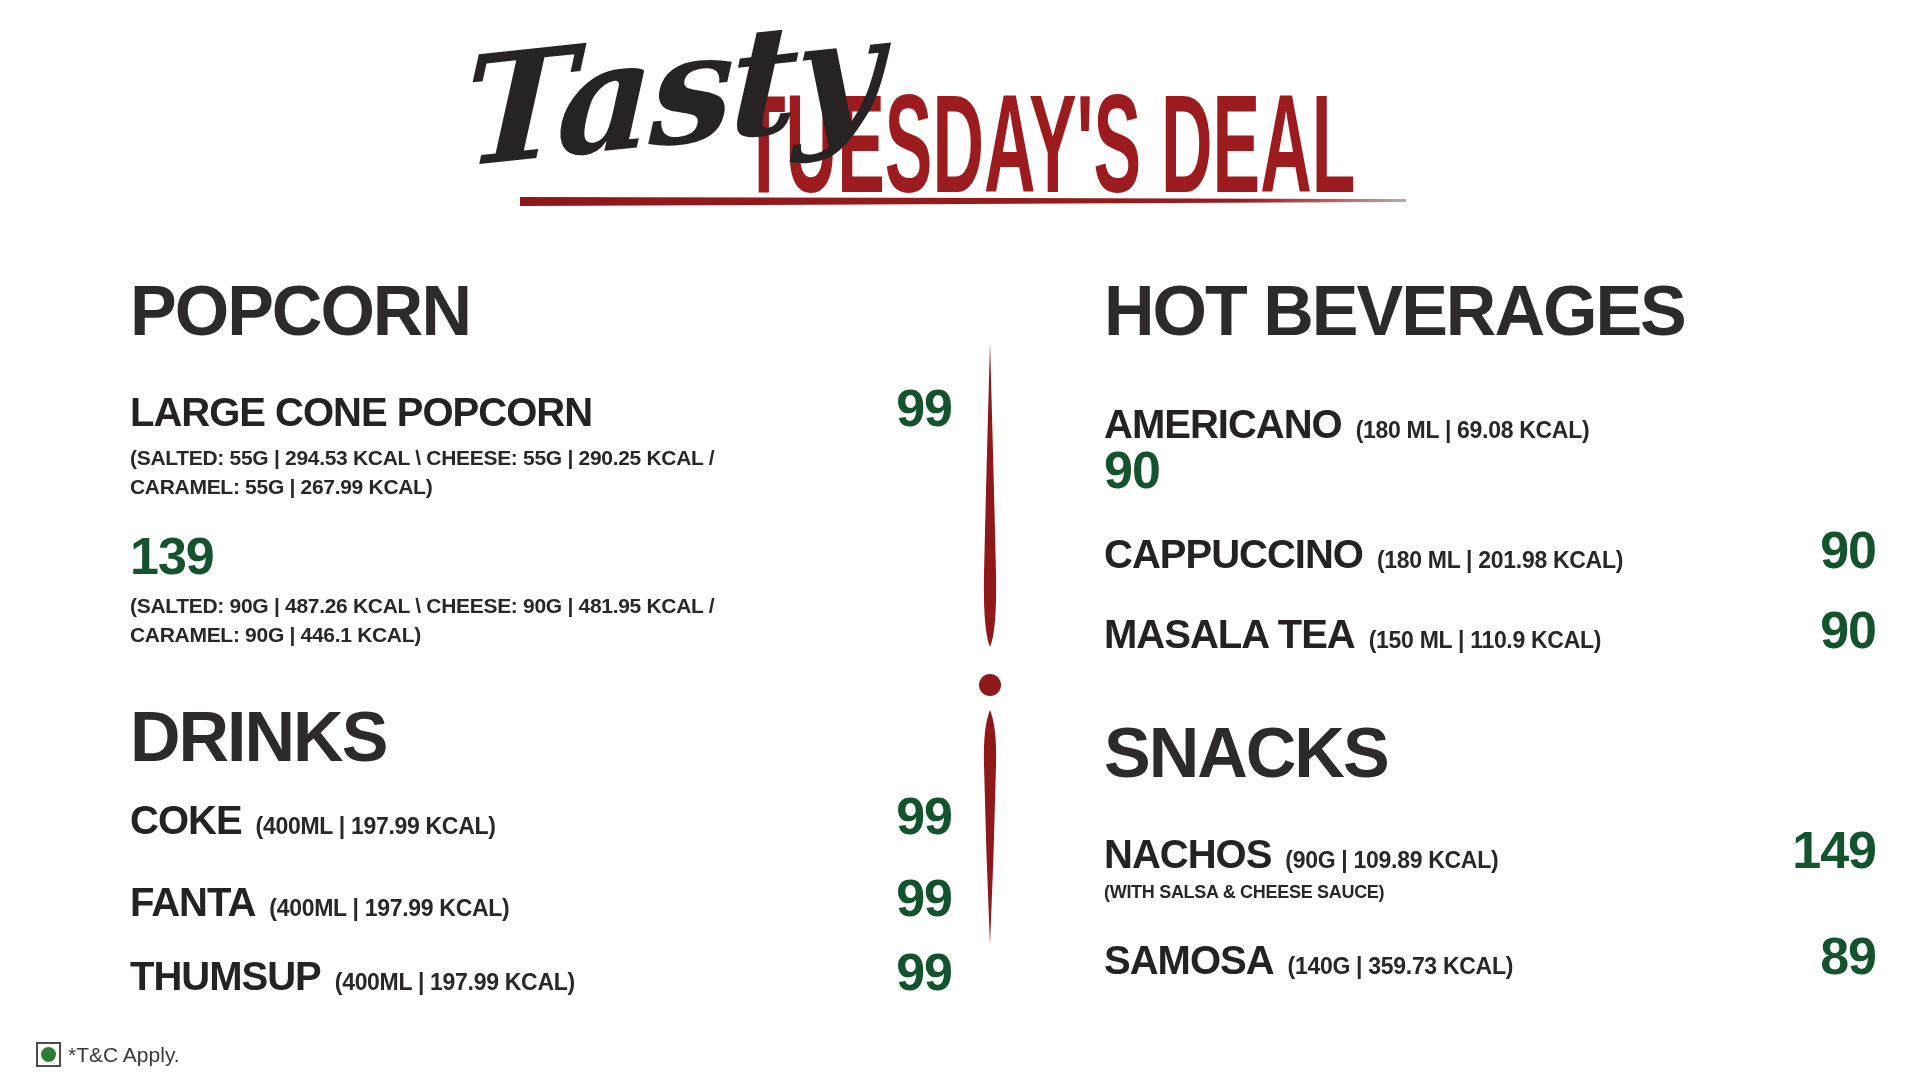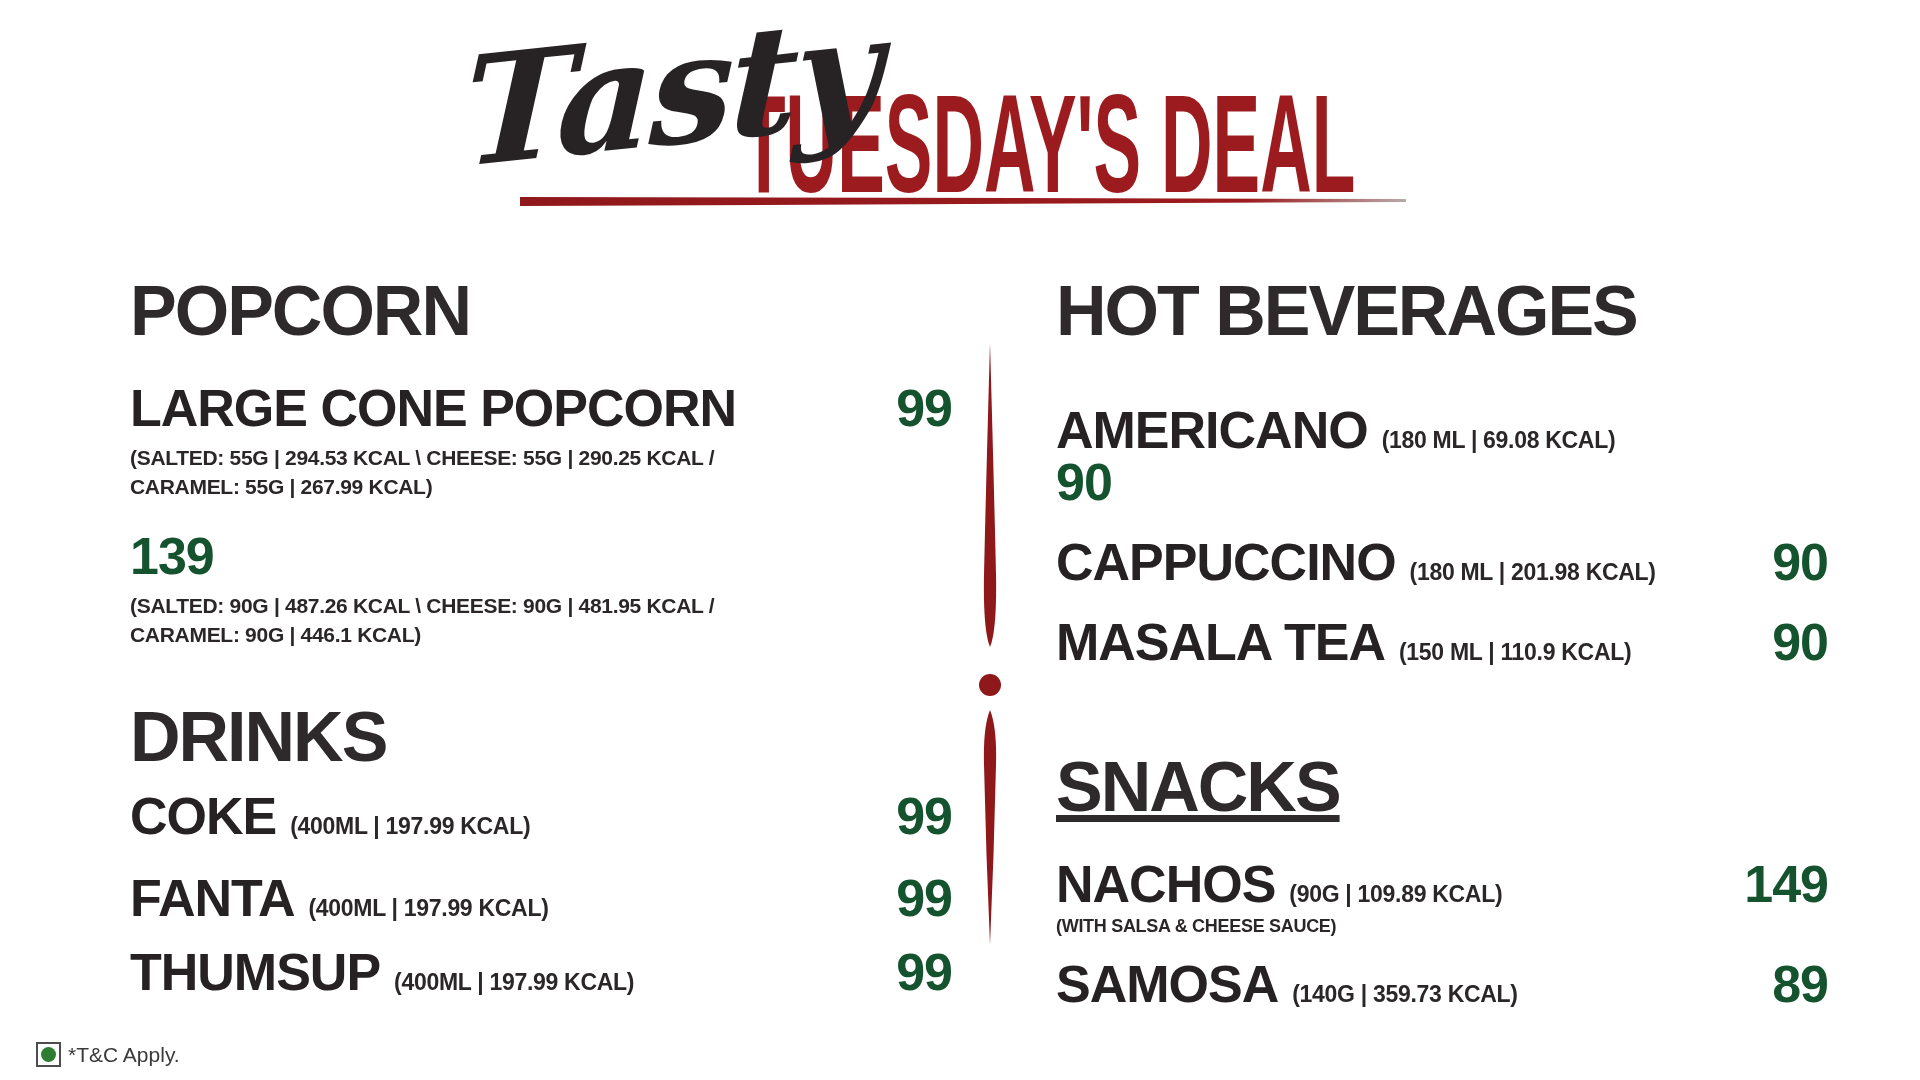--- a/index.html
+++ b/index.html
@@ -49,38 +49,38 @@
   .title-underline {
     position: absolute;
     left: 520px;
     top: 194px;
     z-index: 1;
   }
 
   
   .col { position: absolute; top: 276px; }
   .col-left  { left: 130px;  width: 822px; }
-  .col-right { left: 1056px; width: 772px; }
+  .col-right { left: 1104px; width: 772px; }
 
   .section-heading {
     font-weight: bold;
     font-size: 70px;
     line-height: 1;
     letter-spacing: -2px;
     color: #2e2a2b;
   }
 
   .item-row {
     display: flex;
     justify-content: space-between;
     align-items: baseline;
   }
   .item-name {
     font-weight: bold;
-    font-size: 52px;
+    font-size: 40px;
     line-height: 1;
     letter-spacing: -1px;
     color: #262223;
     white-space: nowrap;
   }
   .inline-detail {
     font-weight: bold;
     font-size: 23px;
     letter-spacing: -0.3px;
     color: #2b2728;
@@ -119,23 +119,23 @@
   .col-left .det-tub     { margin-top: 10px; }
   .col-left .head-drinks { margin-top: 52px; }
   .col-left .row-coke    { margin-top: 18px; }
   .col-left .row-fanta   { margin-top: 30px; }
   .col-left .row-thumsup { margin-top: 22px; }
 
   
   .col-right .row-americano  { margin-top: 58px; flex-direction: column; }
   .col-right .row-cappuccino { margin-top: 28px; }
   .col-right .row-masala     { margin-top: 28px; }
-  .col-right .head-snacks    { margin-top: 84px; text-decoration: underline; }
+  .col-right .head-snacks    { margin-top: 62px; }
   .col-right .row-nachos     { margin-top: 36px; }
-  .col-right .row-samosa     { margin-top: 20px; }
+  .col-right .row-samosa     { margin-top: 26px; }
 
   
   .divider { position: absolute; left: 975px; top: 335px; }
 
   
   .footnote {
     position: absolute;
     left: 36px;
     top: 1042px;
     display: flex;

